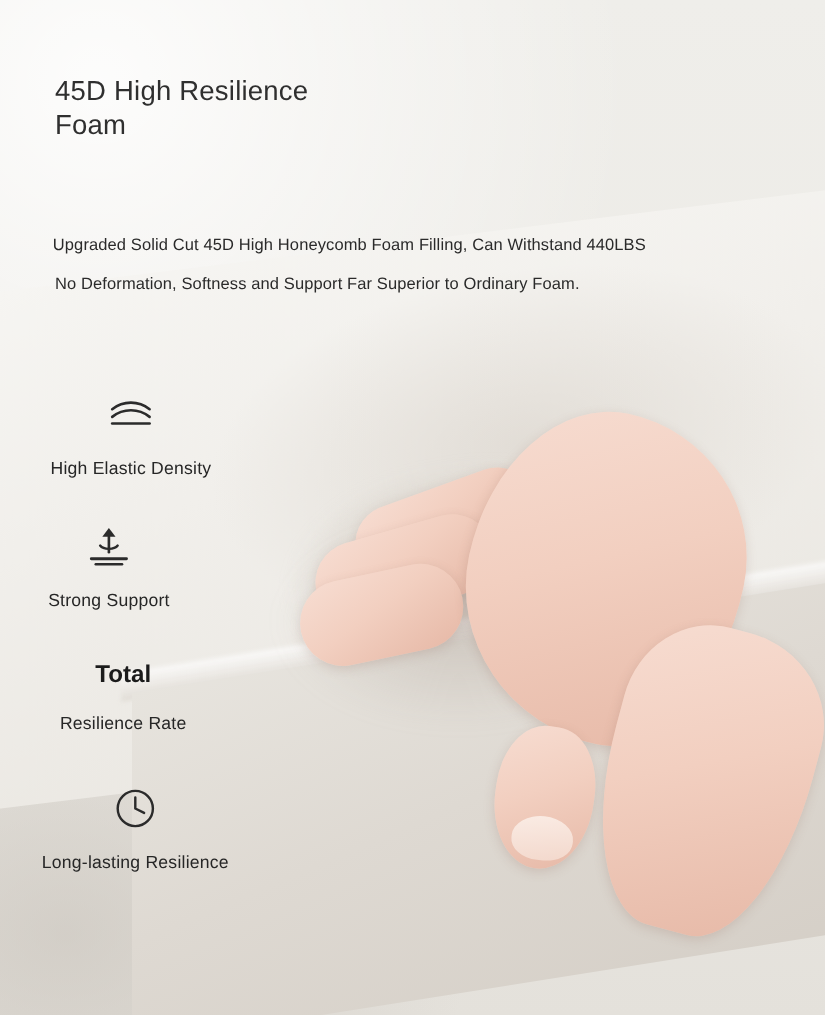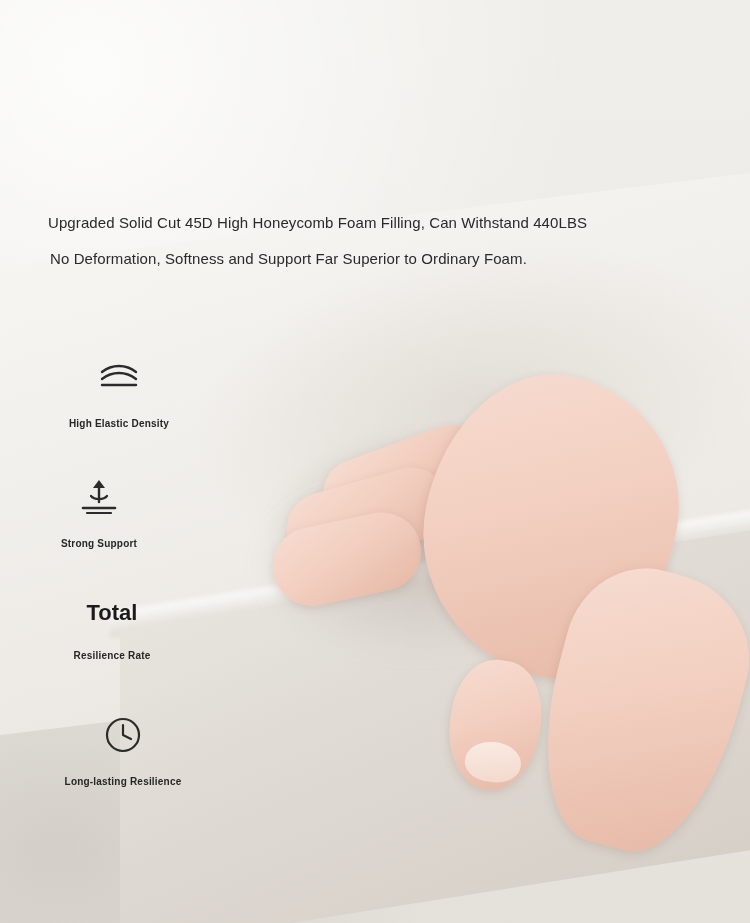--- a/index.html
+++ b/index.html
@@ -220,23 +220,23 @@
     text-align: center;
   }
   .feature .ficon {
     display: block;
     margin: 0 auto 16px auto;
     width: 50px;
     height: 50px;
   }
   .feature .flabel {
     display: block;
-    font-size: 10px;
+    font-size: 16px;
     color: #262626;
-    font-weight: 700;
+    font-weight: 400;
     letter-spacing: 0.2px;
   }
   .feature .fbig {
     display: block;
     font-size: 22px;
     color: #1b1b1b;
     font-weight: 700;
     margin-bottom: 24px;
   }
   .f1 { left: 4px; top: 12px; }
@@ -259,20 +259,22 @@
   <div class="hand">
     <div class="part finger3"></div>
     <div class="part finger2"></div>
     <div class="part finger1"></div>
     <div class="part palm"></div>
     <div class="part wrist"></div>
     <div class="part thumbtip"></div>
     <div class="nail"></div>
   </div>
 
+  <div class="headline">45D High Resilience
+Foam</div>
   <div class="desc1">Upgraded Solid Cut 45D High Honeycomb Foam Filling, Can Withstand 440LBS</div>
   <div class="desc2">No Deformation, Softness and Support Far Superior to Ordinary Foam.</div>
 
   <div class="features">
 
     <div class="feature f1">
       <span class="ficon">
         <svg width="50" height="50" viewBox="0 0 50 50" aria-hidden="true">
           <path d="M8 20 C18 12, 32 12, 42 20" fill="none" stroke="#2b2b2b" stroke-width="2.4" stroke-linecap="round"></path>
           <path d="M8 27 C18 19, 32 19, 42 27" fill="none" stroke="#2b2b2b" stroke-width="2.4" stroke-linecap="round"></path>

